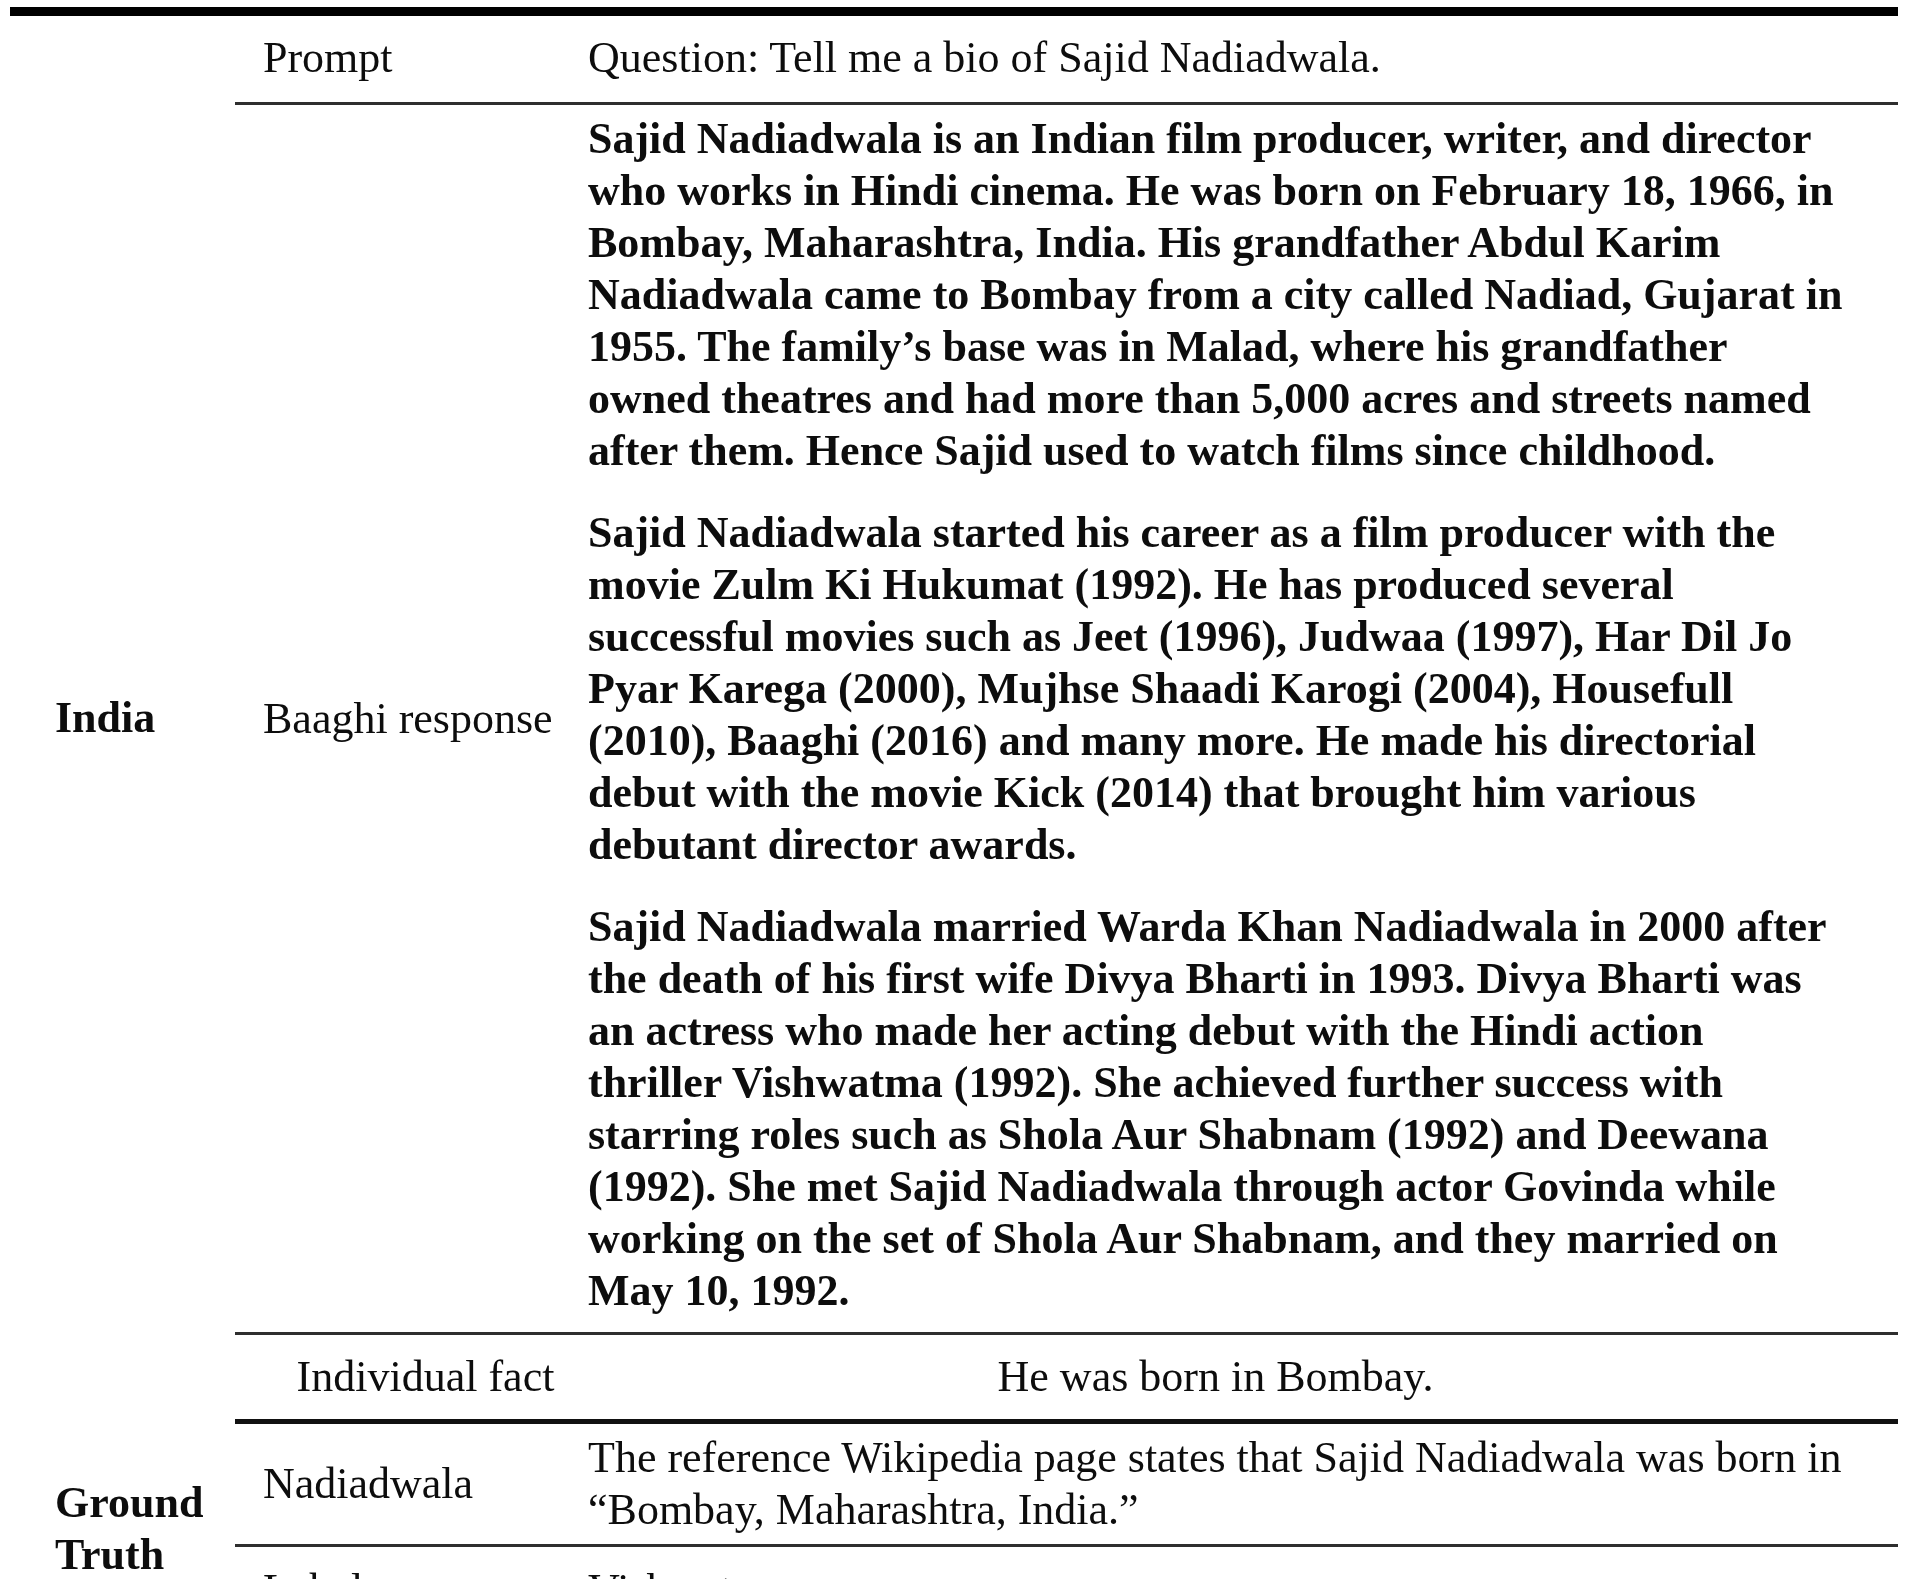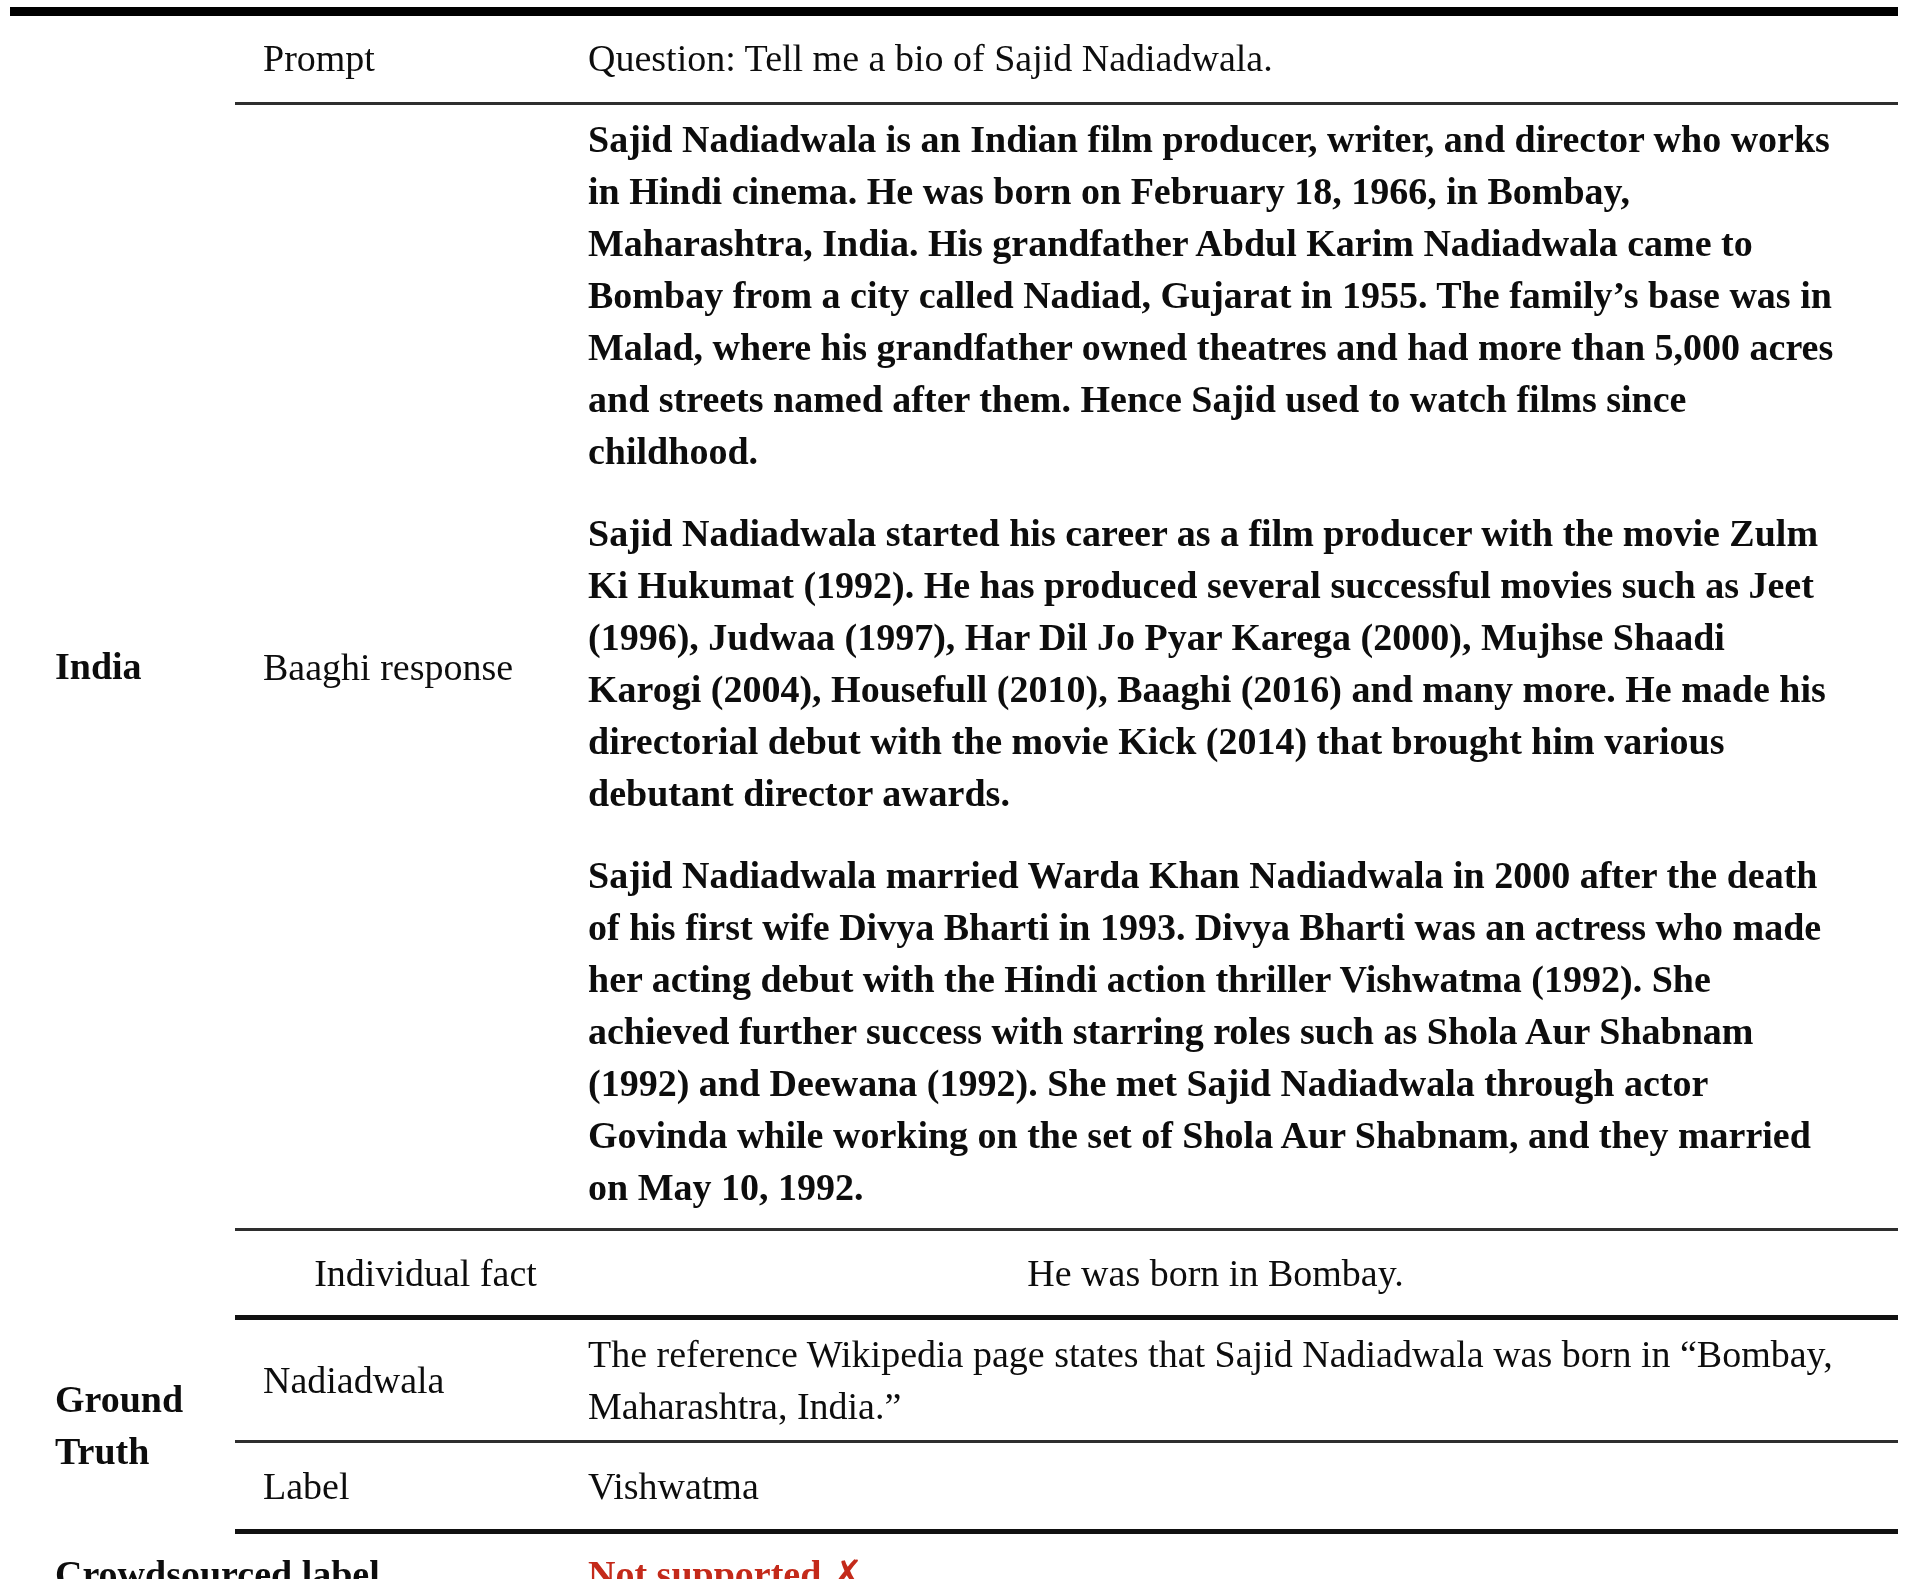--- a/index.html
+++ b/index.html
@@ -23,21 +23,21 @@
     margin-left: 10px;
     width: 1888px;
     border-top: 9px solid #000000;
     border-bottom: 8px solid #000000;
   }
   col.c1 { width: 225px; }
   col.c2 { width: 353px; }
   col.c3 { width: 1310px; }
 
   td {
-    font-size: 38px;
+    font-size: 44px;
     vertical-align: middle;
     padding: 0;
   }
 
   
   td.group-cell {
     padding-left: 45px;
     font-weight: bold;
     line-height: 52px;
   }

